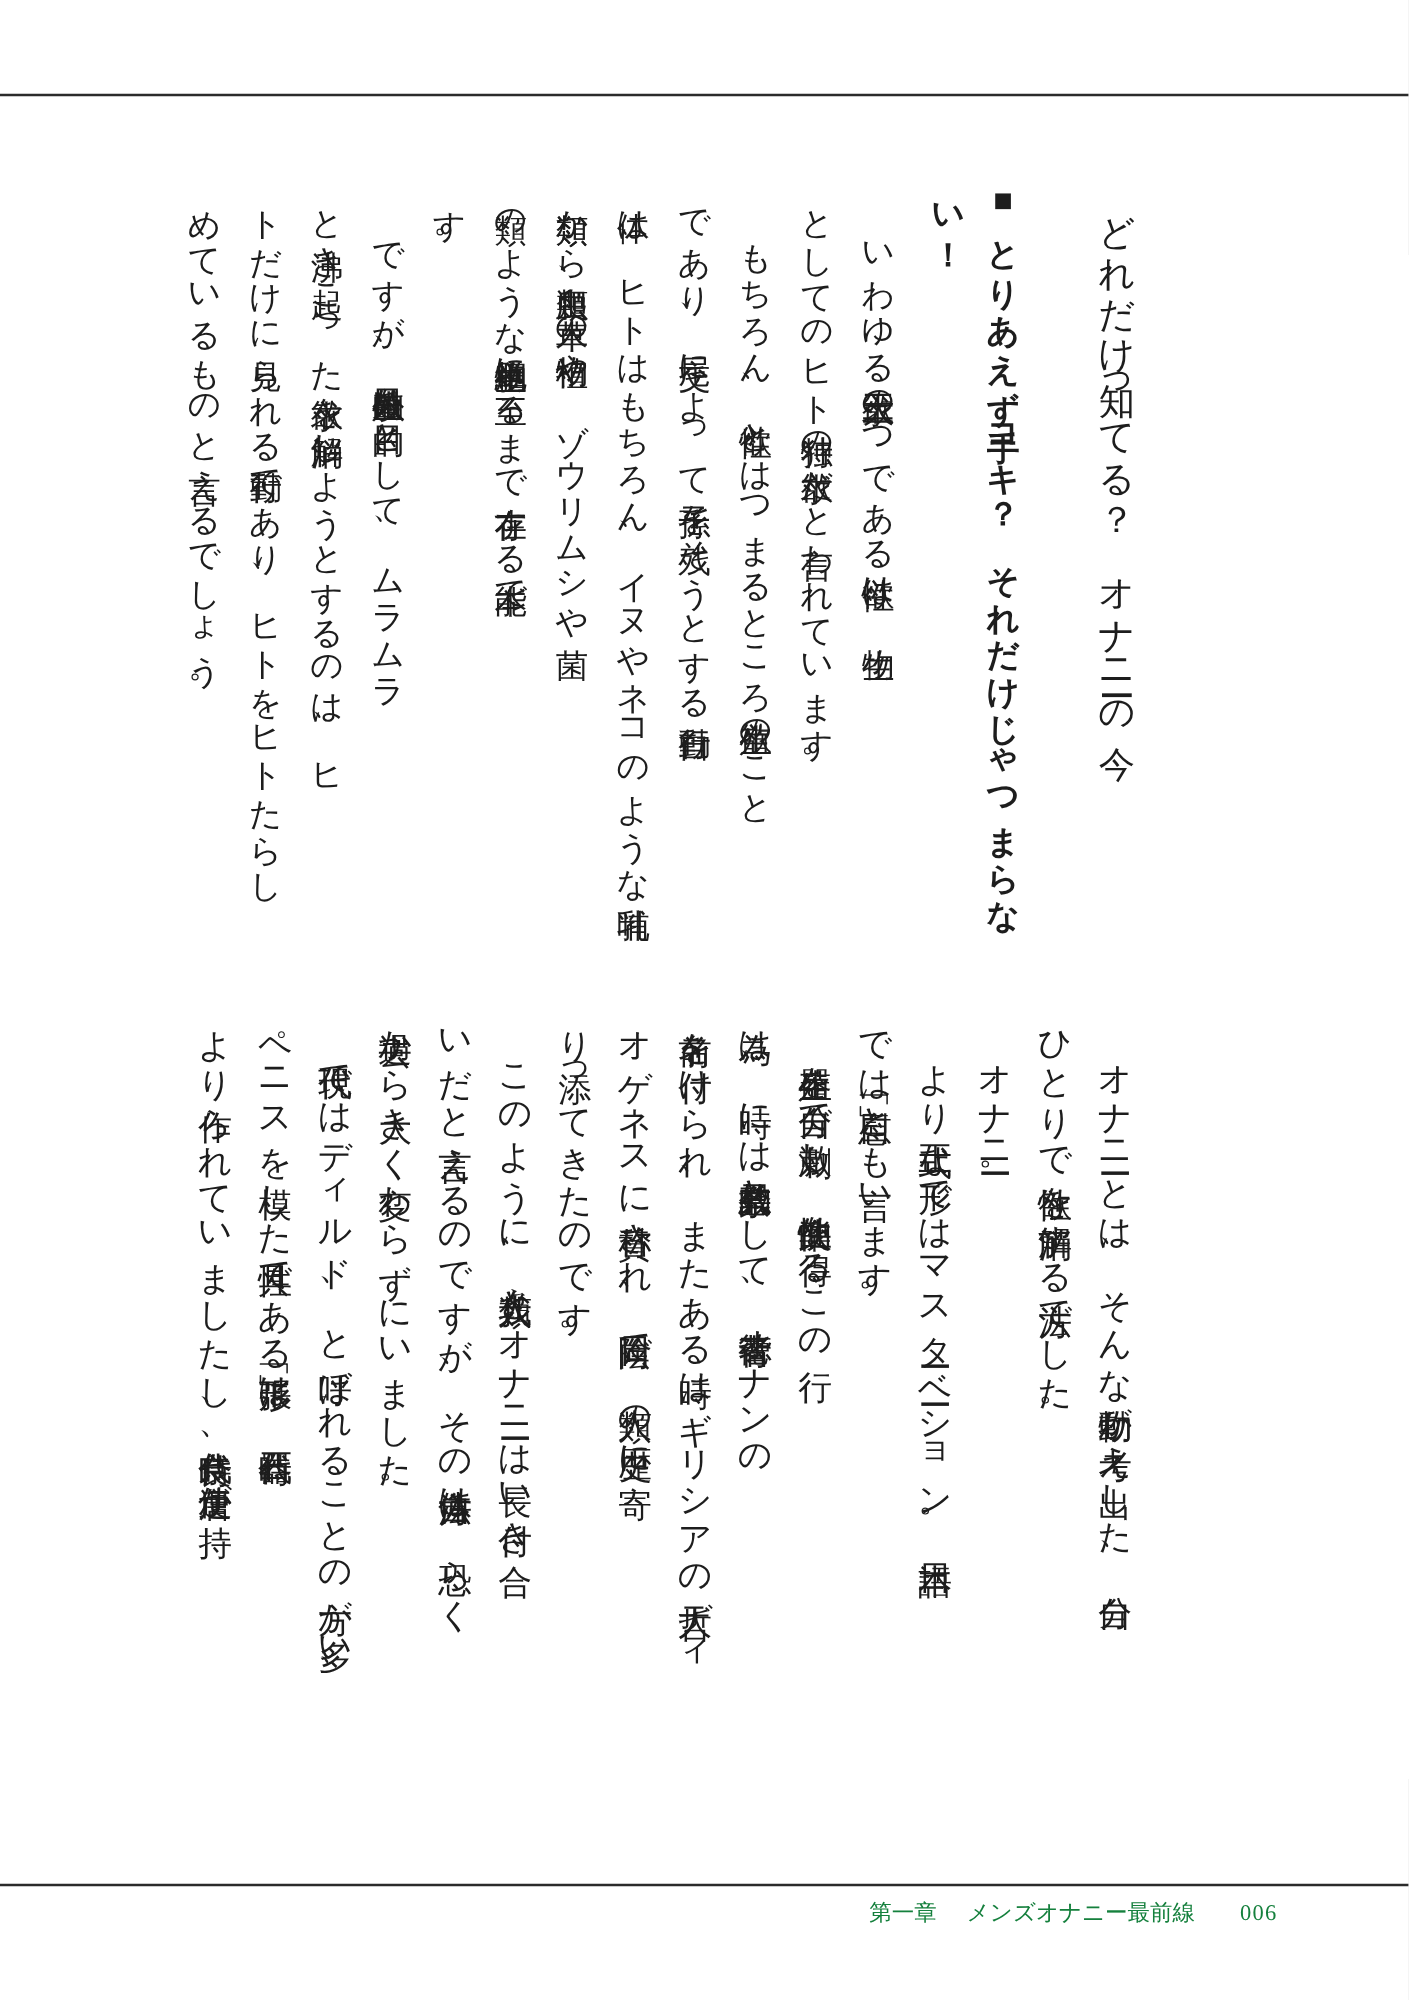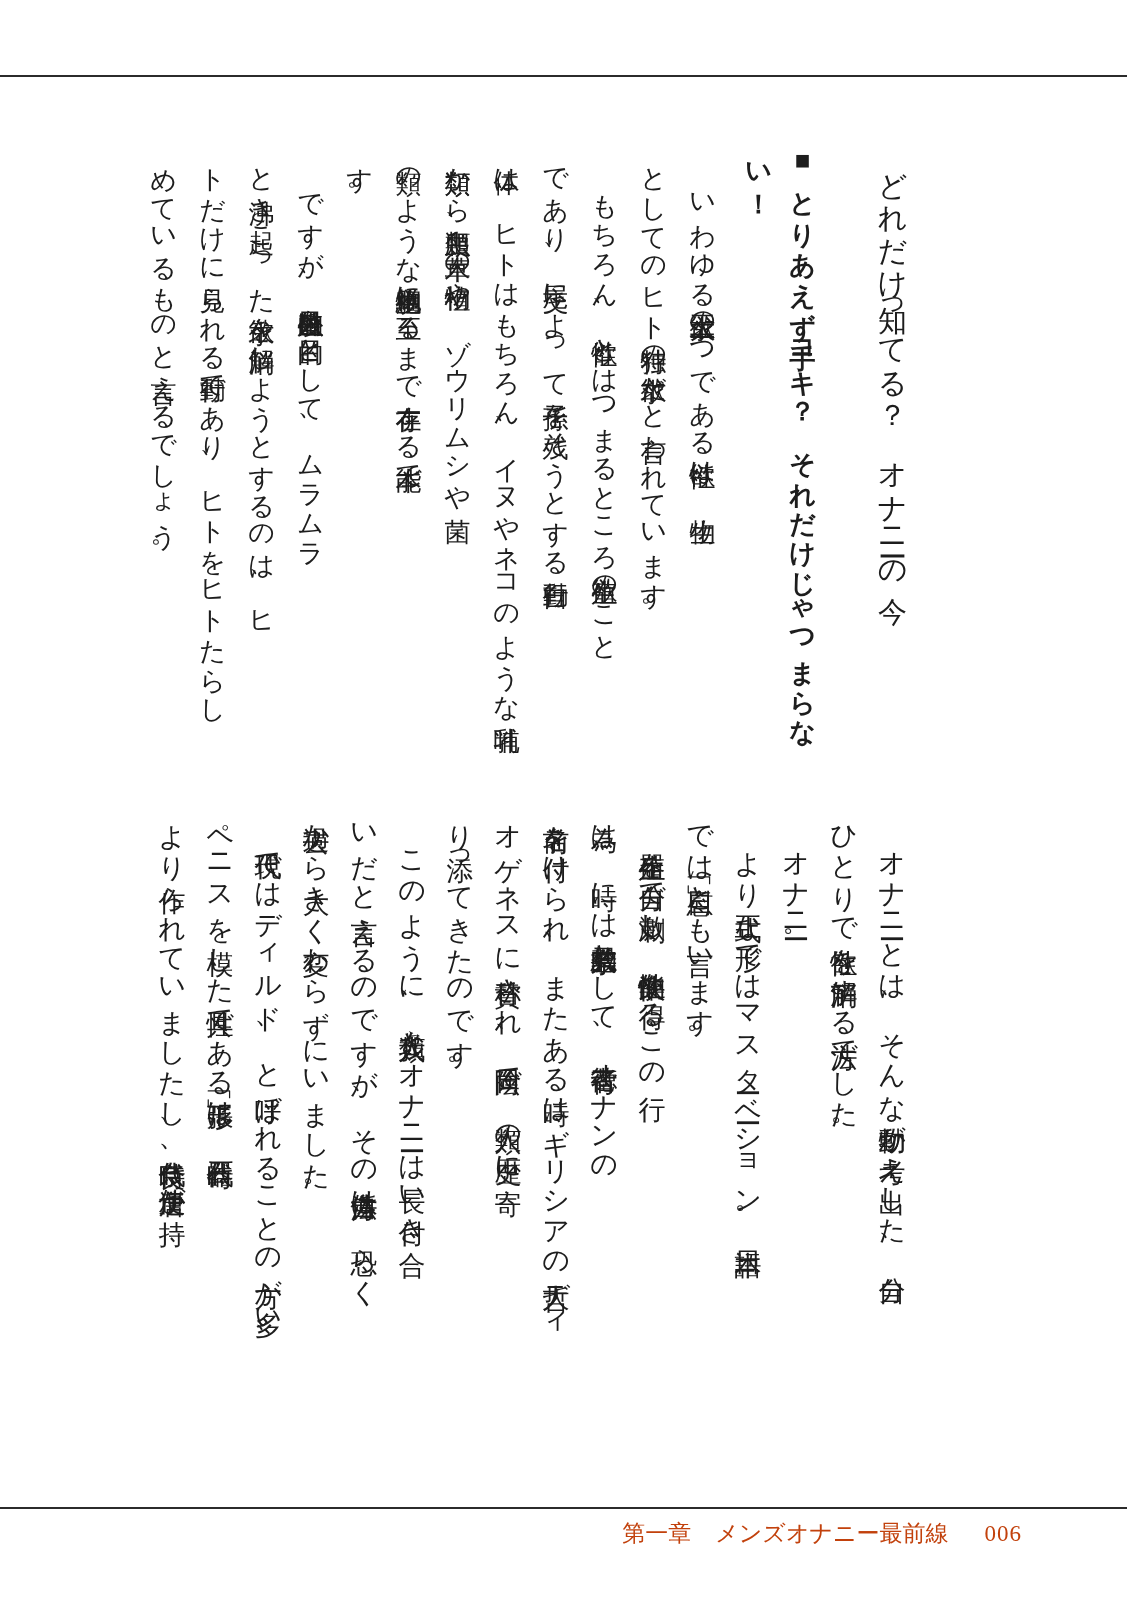--- a/index.html
+++ b/index.html
@@ -60,22 +60,22 @@
     right: 211px;
     top: 806px;
     height: 625px;
     font-size: 27px;
     line-height: 48px;
   }
   .footer {
     position: absolute;
     top: 1518px;
     right: 105px;
-    font-size: 23px;
-    color: #c2410c;
+    font-size: 18px;
+    color: #15803d;
     white-space: nowrap;
   }
   .footer .chapter-title { margin-left: 24px; }
   .footer .page-number  { margin-left: 36px; letter-spacing: 1px; }
 </style>
 </head>
 <body>
 
 <div class="page">
 

